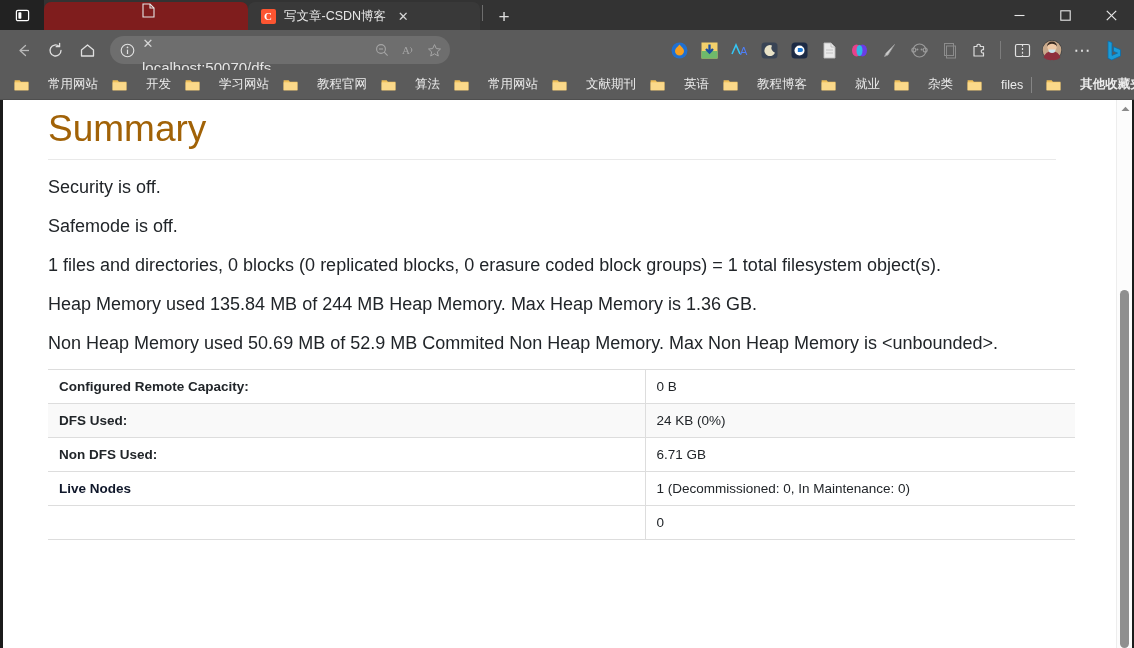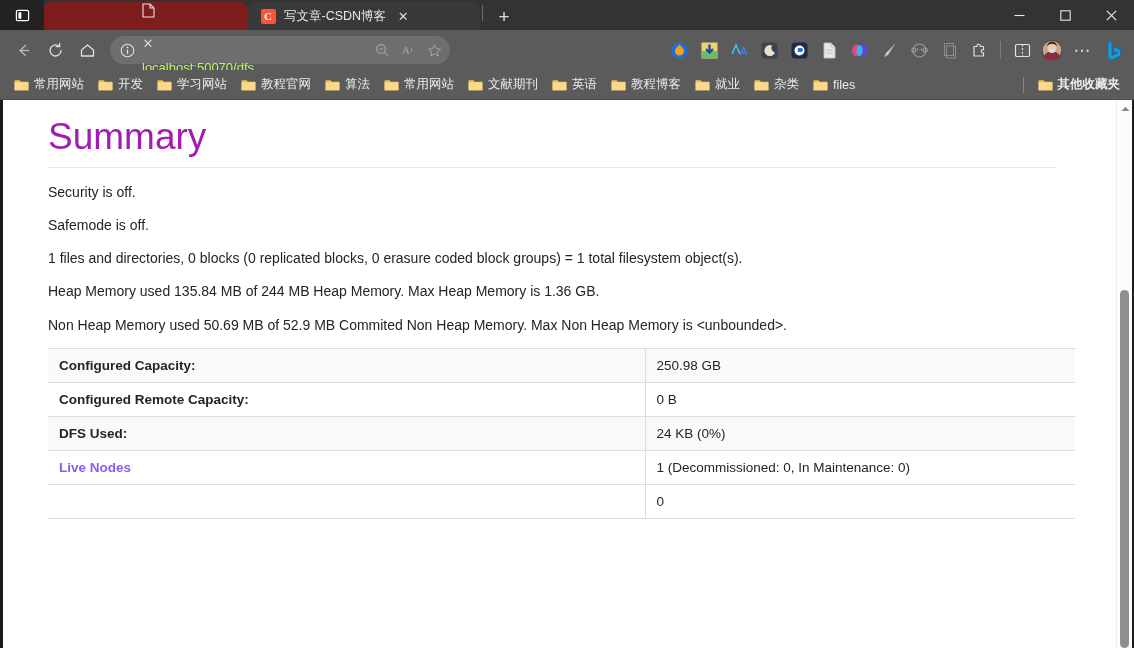--- a/index.html
+++ b/index.html
@@ -57,71 +57,71 @@
   .tb-icon {
     width:30px; height:30px; display:flex; align-items:center; justify-content:center;
     color:#dcdcdc; border-radius:4px; flex:0 0 30px;
   }
   .omnibox {
     flex: 0 1 340px; height:28px; background:#6e6e6e; border-radius:14px;
     display:flex; align-items:center; padding:0 6px 0 8px; gap:6px;
     margin-left:6px; margin-right:8px; min-width:180px;
   }
   .omnibox .info-ico { width:18px; height:18px; display:flex; align-items:center; justify-content:center;}
-  .omnibox .url { flex:1; color:#bef264; font-size:13px; white-space:nowrap; overflow:hidden;margin-top:35px; }
+  .omnibox .url { flex:1; color:#e5e5e5; font-size:15px; white-space:nowrap; overflow:hidden;margin-top:35px; }
   .omnibox .ob-act { width:20px; height:20px; display:flex; align-items:center; justify-content:center; color:#b7b7b7; font-size:12px;}
 
   .ext-icons { display:flex; align-items:center; gap:2px; margin-left:auto; }
   .ext {
     width:28px; height:28px; display:flex; align-items:center; justify-content:center;
     border-radius:4px; flex:0 0 28px;
   }
   .vsep { width:1px; height:18px; background:#7d7d7d; margin:0 5px; }
 
   
   .bookmarks {
     height:30px; background:#5b5b5b; display:flex; align-items:center;
     padding:0 8px; gap:2px; flex: 0 0 30px; font-size:12.5px; color:#ececec;
     border-bottom:1px solid #4e4e4e; position:relative;
   }
-  .bm { display:flex; align-items:center; gap:5px; padding:3px 6px; border-radius:4px; white-space:nowrap; }
+  .bm { display:flex; align-items:center; gap:19px; padding:3px 6px; border-radius:4px; white-space:nowrap; }
   .bm .folder { width:15px; height:13px; flex:0 0 15px; }
   .bm-right { margin-left:auto; display:flex; align-items:center; gap:4px;font-weight:bold; }
   .bm-divider { width:1px; height:16px; background:#858585; margin-right:4px; }
 
   
   .viewport { flex:1; position:relative; background:#ffffff; overflow:hidden; display:flex; }
   .leftedge { width:3px; background:#1b1b1b; flex:0 0 3px; }
   .page {
     flex:1; position:relative; overflow:hidden;
     padding: 0 0 0 0;
     font-family: "Liberation Sans", sans-serif;
     color:#212529;
   }
   .page-inner { padding: 8px 60px 0 45px; }
 
   h1.summary {
-    font-size: 37px; font-weight: 300; color:#a21caf; letter-spacing:0;
-    line-height: 1.15; margin-top: 8px; margin-bottom: 8px;
+    font-size: 37px; font-weight: 300; color:#a16207; letter-spacing:0;
+    line-height: 1.15; margin-top: 0; margin-bottom: 8px;
   }
   .hr { border:0; border-top:1px solid #e9e9e9; margin: 0 0 14px 0; }
 
-  p.info { font-size:14px; line-height:1.45; margin: 0 0 13px 0; color:#212529; }
+  p.info { font-size:18px; line-height:1.45; margin: 0 0 13px 0; color:#212529; }
 
   table.sumtable { width: 1027px; border-collapse: collapse; table-layout: fixed; }
   table.sumtable td {
     border-top:1px solid #dddddd; border-bottom:1px solid #dddddd;
     padding: 9px 9px 9px 11px; font-size:13.5px; vertical-align: middle;
     height: 33px;
   }
   table.sumtable td.k { width: 597px; font-weight:bold; color:#212529; border-right:1px solid #dddddd; }
   table.sumtable td.v { color:#212529; }
   table.sumtable tr.odd td { background:#f9f9f9; }
   table.sumtable tr.even td { background:#ffffff; }
-  table.sumtable td.k a { color:#8b5cf6; text-decoration:none; font-weight:bold; }
+  table.sumtable td.k a { color:#0f172a; text-decoration:none; font-weight:bold; }
 
   
   .scrollbar {
     width: 16px; flex: 0 0 16px; background:#fcfcfc; border-left:1px solid #ededed;
     position:relative;
   }
   .sb-up {
     position:absolute; top:2px; left:0; width:16px; height:14px;
     display:flex; align-items:center; justify-content:center;
   }
@@ -474,31 +474,31 @@
         <hr class="hr">
 
         <p class="info">Security is off.</p>
         <p class="info">Safemode is off.</p>
         <p class="info">1 files and directories, 0 blocks (0 replicated blocks, 0 erasure coded block groups) = 1 total filesystem object(s).</p>
         <p class="info">Heap Memory used 135.84 MB of 244 MB Heap Memory. Max Heap Memory is 1.36 GB.</p>
         <p class="info">Non Heap Memory used 50.69 MB of 52.9 MB Commited Non Heap Memory. Max Non Heap Memory is &lt;unbounded&gt;.</p>
 
         <table class="sumtable">
           <tbody>
-            <tr class="odd">
-              <td class="k">Configured Capacity:</td>
-              <td class="v">250.98 GB</td>
-            </tr>
             <tr class="even">
               <td class="k">Configured Remote Capacity:</td>
               <td class="v">0 B</td>
             </tr>
             <tr class="odd">
               <td class="k">DFS Used:</td>
               <td class="v">24 KB (0%)</td>
+            </tr>
+            <tr class="even">
+              <td class="k">Non DFS Used:</td>
+              <td class="v">6.71 GB</td>
             </tr>
             <tr class="even">
               <td class="k">
                 <a href="#">Live Nodes</a>
               </td>
               <td class="v">1 (Decommissioned: 0, In Maintenance: 0)</td>
             </tr>
             <tr class="even">
               <td class="k">
                 

